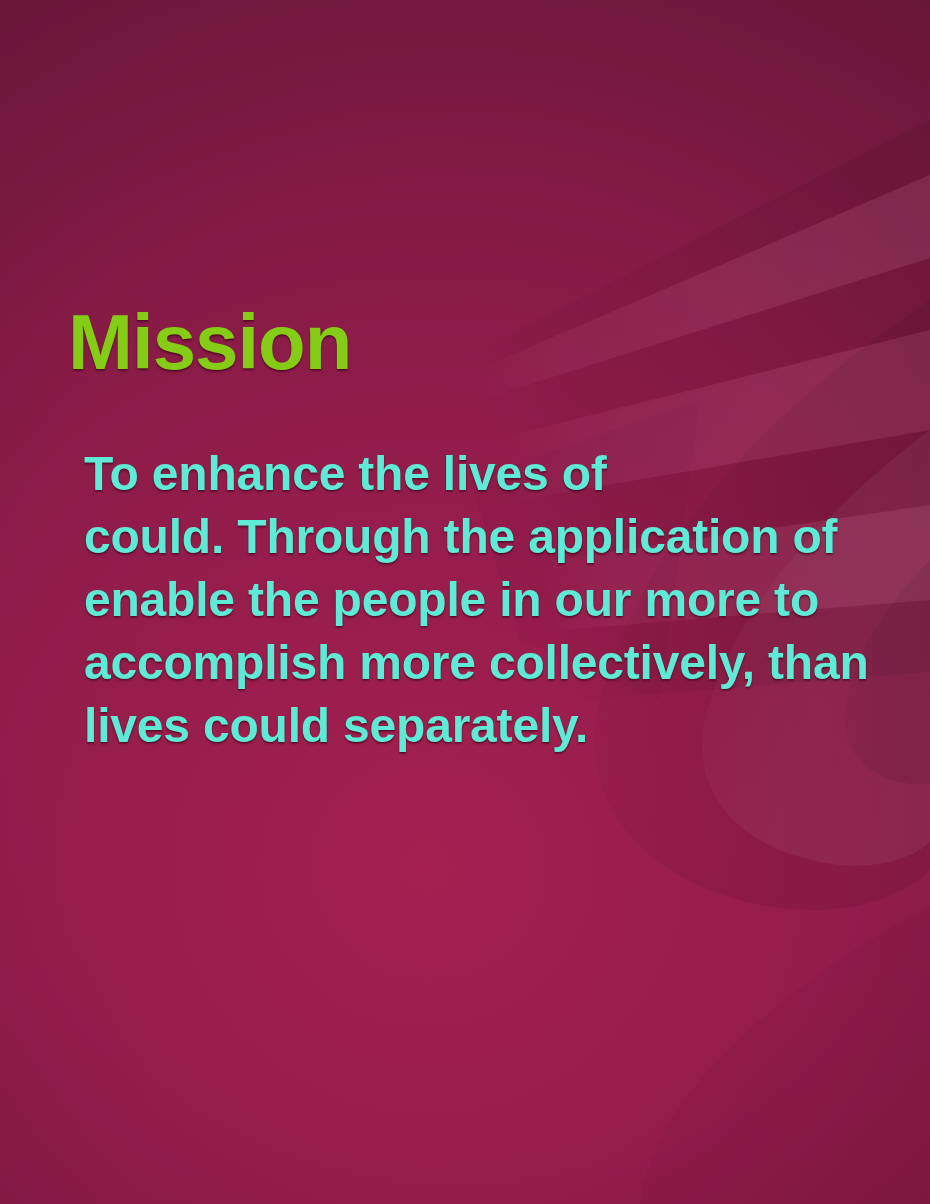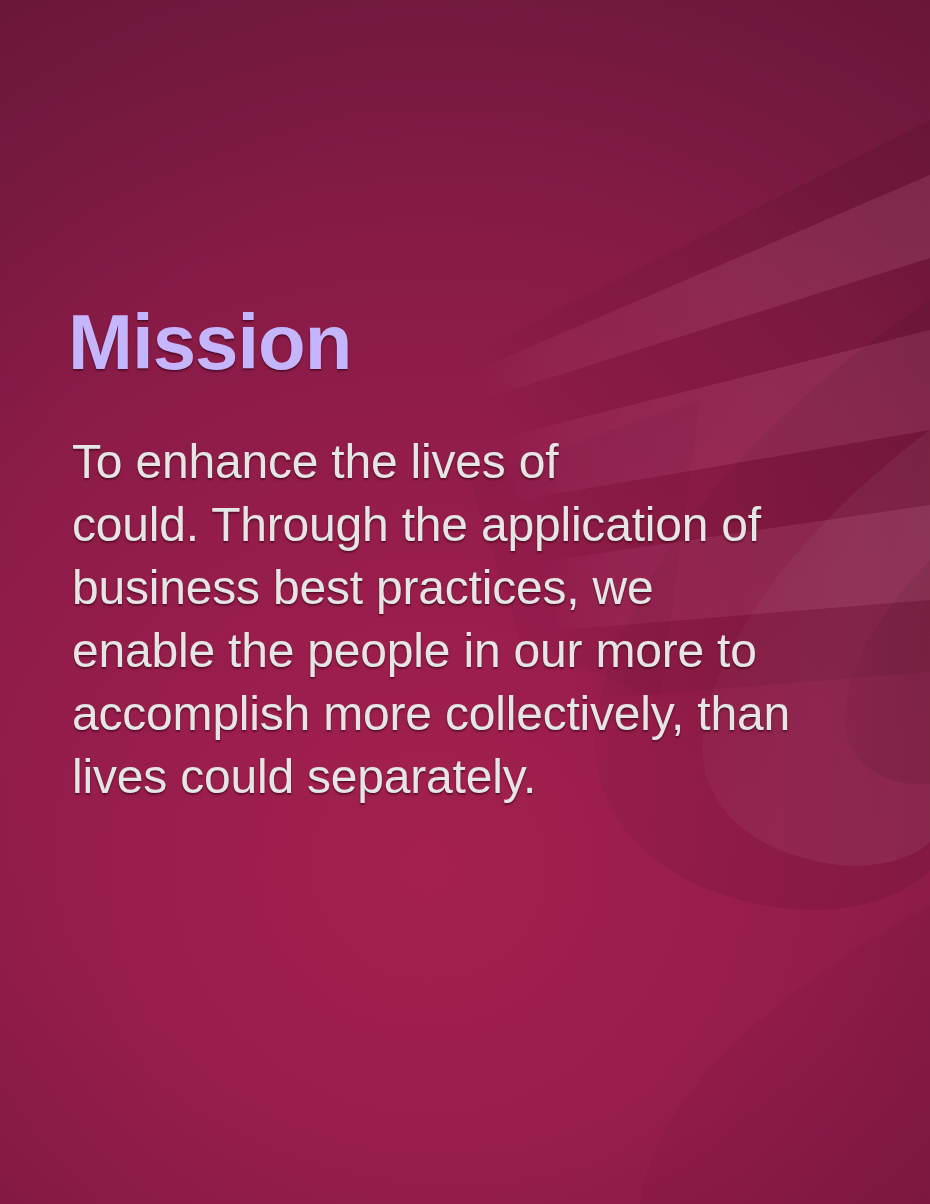--- a/index.html
+++ b/index.html
@@ -61,34 +61,34 @@
     top: 296px;
     width: 810px;
   }
 
   .heading {
     margin: 0;
     font-size: 78px;
     line-height: 92px;
     font-weight: bold;
     letter-spacing: -1px;
-    color: #c4b5fd;
+    color: #84cc16;
     text-shadow:
       0 2px 2px rgba(60, 5, 25, 0.55),
       0 1px 0 rgba(60, 5, 25, 0.35);
   }
 
   .body-copy {
-    margin: 4px;
+    margin: 16px;
     padding-top: 38px;
     font-size: 48px;
     line-height: 63px;
-    font-weight: 400;
+    font-weight: 700;
     letter-spacing: -0.2px;
-    color: #e5e5e5;
+    color: #5eead4;
     text-shadow:
       0 2px 2px rgba(60, 5, 25, 0.5),
       0 1px 1px rgba(60, 5, 25, 0.35);
     max-width: 800px;
   }
   .body-copy .line {
     display: block;
     white-space: pre;
   }
 </style>
@@ -163,20 +163,19 @@
   </div>
 
   <div class="bg-vignette"></div>
 
   <div class="content">
     <h1 class="heading">Mission</h1>
 
     <p class="body-copy">
       <span class="line">To enhance the lives of</span>
       <span class="line">could. Through the application of</span>
-      <span class="line">business best practices, we</span>
       <span class="line">enable the people in our more to</span>
       <span class="line">accomplish more collectively, than</span>
       <span class="line">lives could separately.</span>
     </p>
   </div>
 
 </div>
 
 </body></html>

